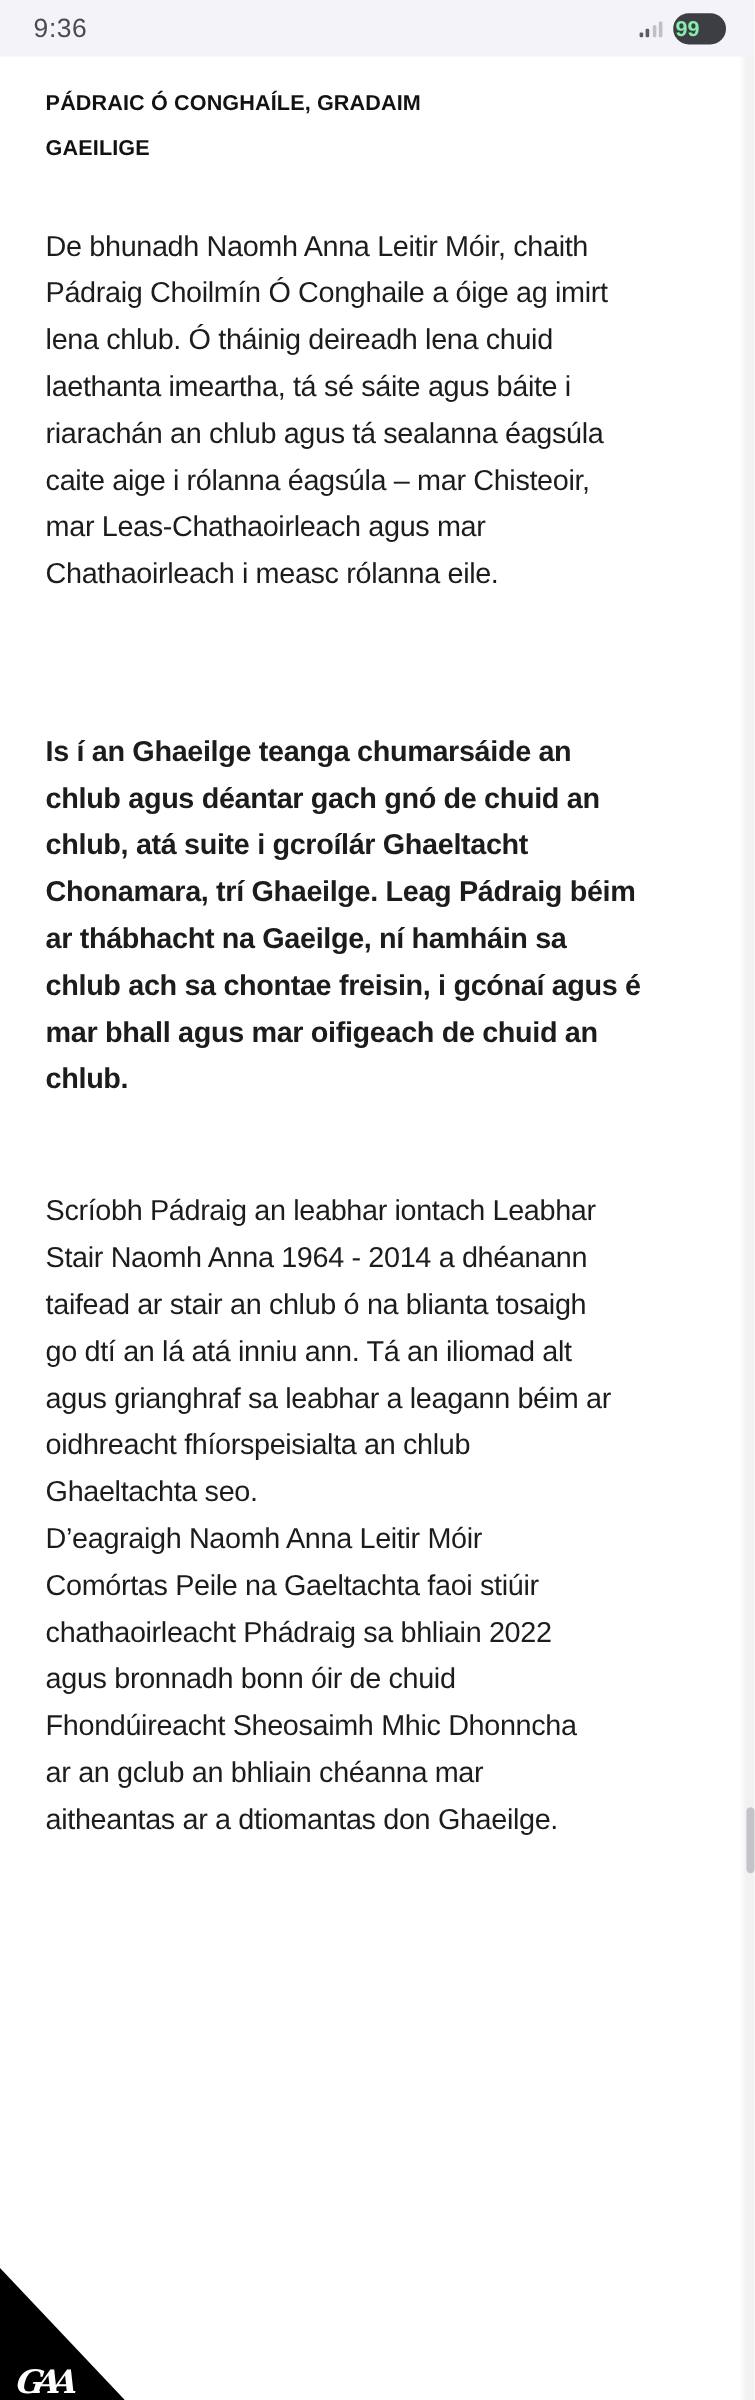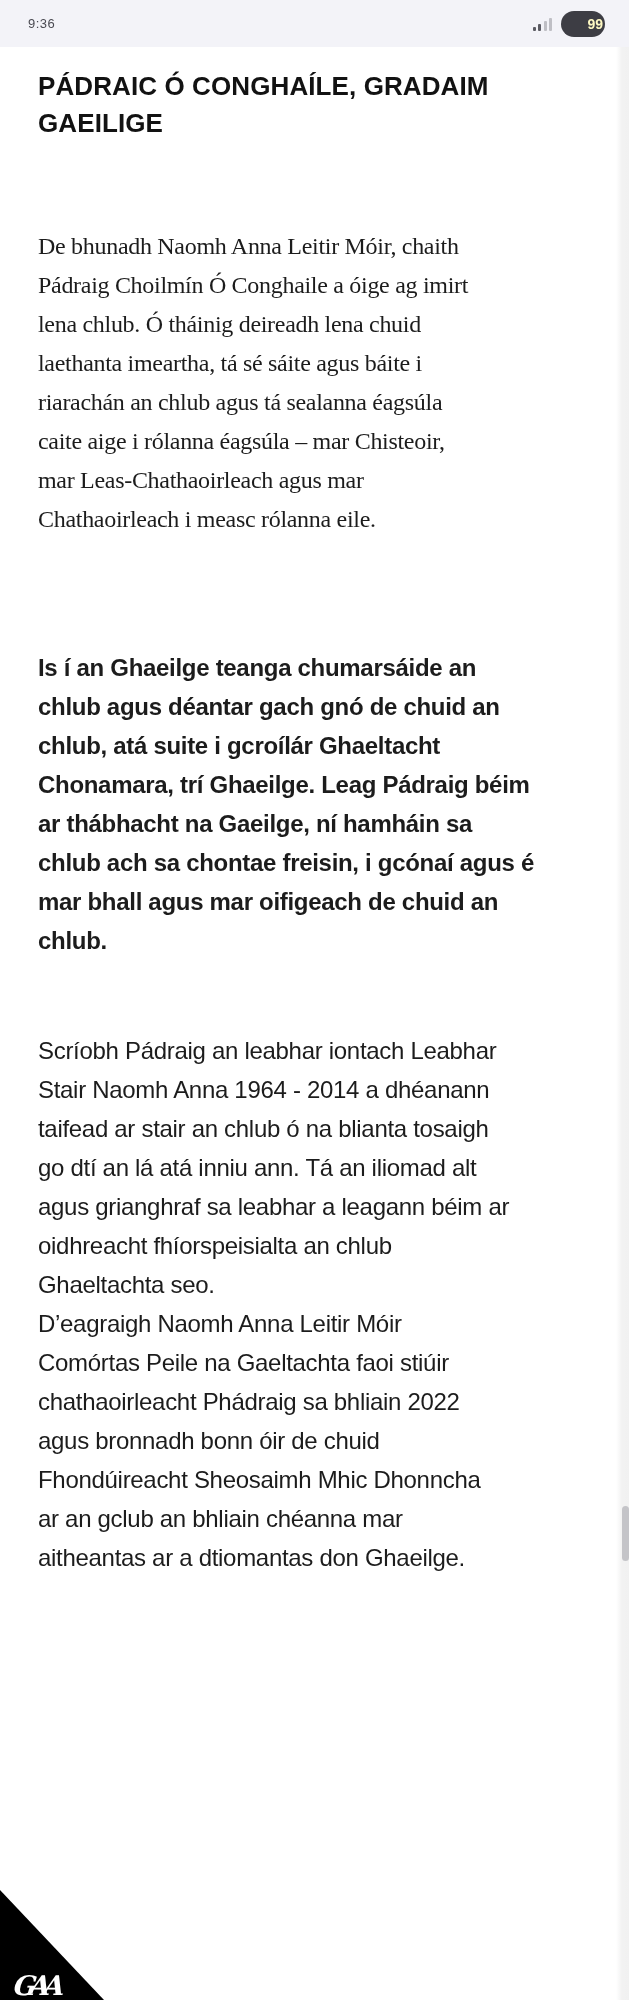--- a/index.html
+++ b/index.html
@@ -19,21 +19,21 @@
   .status-bar {
     height: 47px;
     background: #f3f3f8;
     display: flex;
     align-items: center;
     justify-content: space-between;
     padding: 0 24px 0 28px;
     box-sizing: border-box;
   }
   .time {
-    font-size: 13px;
+    font-size: 22px;
     font-weight: 500;
     color: #4a4a52;
     letter-spacing: 0.5px;
   }
   .status-right {
     display: flex;
     align-items: center;
     gap: 9px;
   }
   .signal {
@@ -46,51 +46,51 @@
     display: block;
     width: 3px;
     border-radius: 1px;
   }
   .signal .b1 { height: 4px;  background: #5b5b63; }
   .signal .b2 { height: 7px;  background: #5b5b63; }
   .signal .b3 { height: 10px; background: #bfbfc5; }
   .signal .b4 { height: 13px; background: #bfbfc5; }
   .battery-pill {
     background: #3d3d44;
-    color: #fef9c3;
-    font-size: 14px;
+    color: #86efac;
+    font-size: 18px;
     font-weight: 700;
     line-height: 26px;
     min-width: 40px;
-    text-align: right;
+    text-align: left;
     border-radius: 13px;
     padding: 0 2px;
   }
   
   .article {
     padding: 0 8px 0 38px;
   }
   .title {
     margin: 21px 0 0 0;
-    font-size: 26px;
+    font-size: 18px;
     line-height: 37px;
     font-weight: 700;
     color: #121212;
     white-space: pre-line;
     letter-spacing: 0.1px;
   }
   .para {
     font-size: 24px;
     line-height: 39px;
     color: #1c1c1c;
     white-space: pre-line;
     letter-spacing: -0.3px;
     margin: 0;
   }
-  .para.p1 { margin-top: 85px; font-family: Liberation Serif, serif; }
+  .para.p1 { margin-top: 44px; }
   .para.p2 { margin-top: 109px; font-weight: bold; }
   .para.p3 { margin-top: 71px; }
   .para.p4 { margin-top: 91px; }
   
   .edge-shade {
     position: absolute;
     top: 47px;
     bottom: 0;
     right: 0;
     width: 13px;

